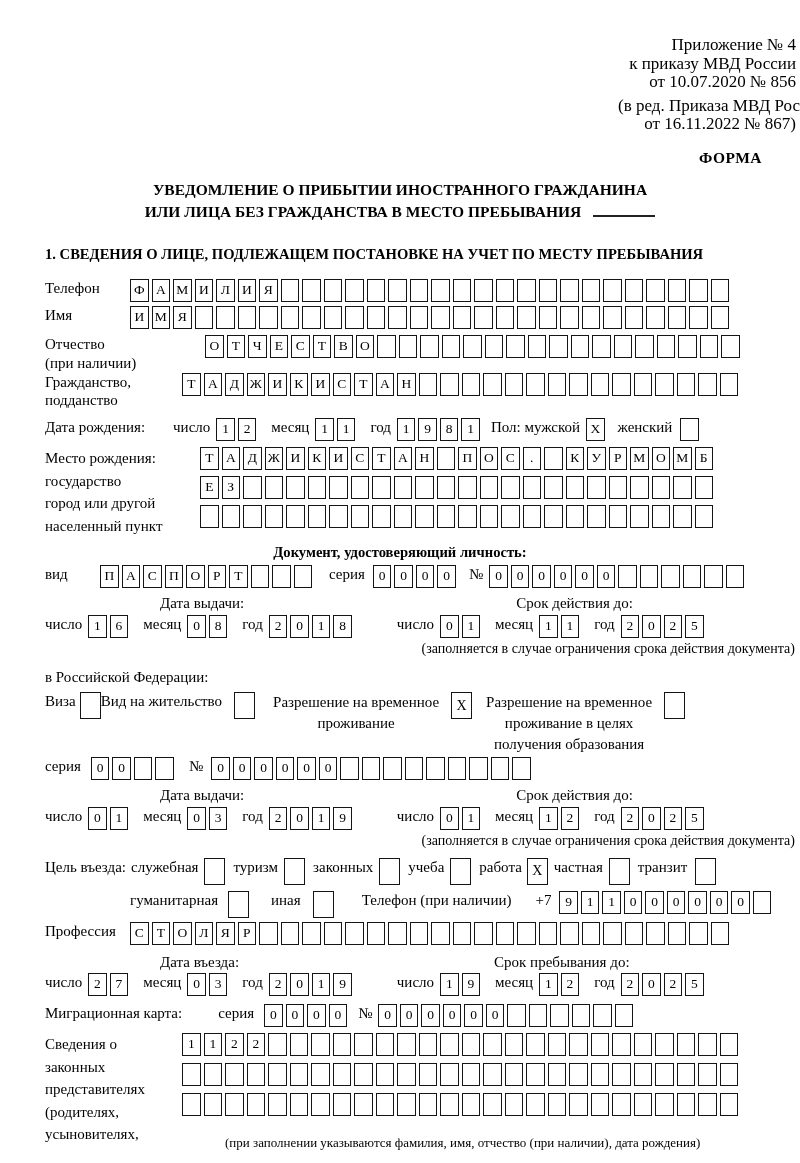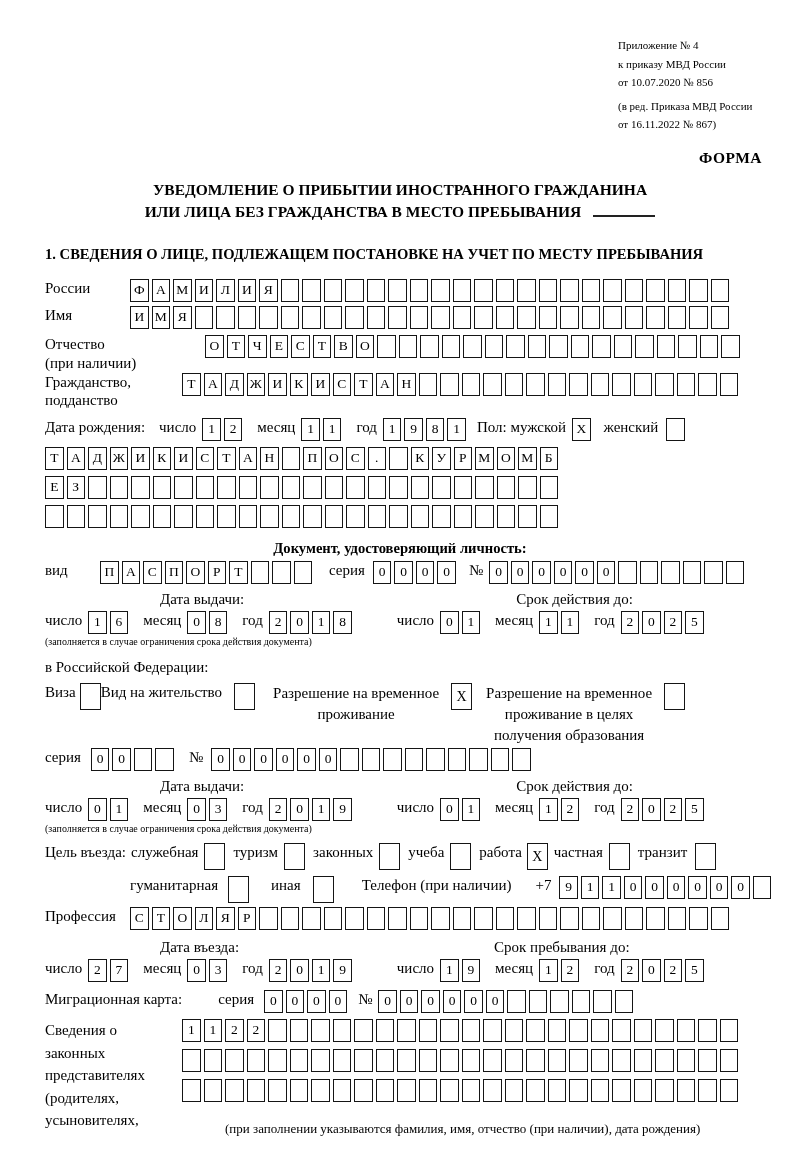--- a/index.html
+++ b/index.html
@@ -19,33 +19,33 @@
   .cells{display:inline-flex;flex:none;}
   .cell{
     flex:none;width:16.5px;height:21px;border:1.6px solid #151515;margin-right:3px;
     display:inline-flex;align-items:center;justify-content:center;
     font-size:13.5px;background:#fff;
   }
   .cb{
     flex:none;width:19px;height:25px;border:1.6px solid #151515;
     display:inline-flex;align-items:center;justify-content:center;font-size:14px;background:#fff;
   }
-  .corner{margin-left:618px;width:178px;font-size:11px;line-height:18.5px;}
+  .corner{margin-left:618px;width:178px;font-size:17px;line-height:18.5px;text-align:right;}
   .corner div{white-space:nowrap;}
   .gap-top{margin-top:5px;}
   .forma{margin-top:14px;text-align:right;padding-right:38px;font-weight:bold;font-size:15.5px;letter-spacing:.5px;}
   .title{margin-top:12px;text-align:center;font-weight:bold;font-size:15.5px;line-height:22px;}
   .uline{display:inline-block;width:62px;border-bottom:2px solid #222;height:13px;margin-left:12px;}
   .section{margin-top:22px;margin-left:45px;font-weight:bold;font-size:14.6px;}
   .dochdr{margin-top:6px;text-align:center;font-weight:bold;font-size:14.6px;}
   .dhdrs{font-size:15px;}
   .dategrp{display:inline-flex;align-items:flex-start;}
   .dategrp .t{margin-right:6px;white-space:nowrap;}
   .dategrp .g{margin-right:12px;}
-  .note{font-size:10px;width:750px;}
+  .note{font-size:14px;width:750px;text-align:right;}
   .cbl{white-space:nowrap;}
   .cstack{text-align:center;line-height:21px;}
   .caption{font-size:13px;}
   .mt4{margin-top:4px;} .mt6{margin-top:6px;} .mt8{margin-top:8px;} .mt10{margin-top:10px;} .mt16{margin-top:16px;} .mt2{margin-top:2px;}
   .lh22{line-height:22.5px;}
 </style>
 </head>
 <body>
 
 <div style="height:36px"></div>
@@ -61,21 +61,21 @@
 <div class="forma">ФОРМА</div>
 
 <div class="title">
   <div>УВЕДОМЛЕНИЕ О ПРИБЫТИИ ИНОСТРАННОГО ГРАЖДАНИНА</div>
   <div><span>ИЛИ ЛИЦА БЕЗ ГРАЖДАНСТВА В МЕСТО ПРЕБЫВАНИЯ</span><span class="uline"></span></div>
 </div>
 
 <div class="section">1. СВЕДЕНИЯ О ЛИЦЕ, ПОДЛЕЖАЩЕМ ПОСТАНОВКЕ НА УЧЕТ ПО МЕСТУ ПРЕБЫВАНИЯ</div>
 
 <div class="row ml45 mt16">
-  <span class="lbl w85">России</span>
+  <span class="lbl w85">Телефон</span>
   <span class="cells">
       <span class="cell">Ф</span>
       <span class="cell">А</span>
       <span class="cell">М</span>
       <span class="cell">И</span>
       <span class="cell">Л</span>
       <span class="cell">И</span>
       <span class="cell">Я</span>
       <span class="cell"></span>
       <span class="cell"></span>
@@ -198,21 +198,21 @@
       <span class="cell"></span>
       <span class="cell"></span>
       <span class="cell"></span>
       <span class="cell"></span>
       <span class="cell"></span>
       <span class="cell"></span>
     </span>
 </div>
 
 <div class="row ml45 mt8">
-  <span class="lbl" style="margin-right:14px">Дата рождения:</span>
+  <span class="lbl" style="margin-right:28px">Дата рождения:</span>
   <span class="dategrp">
     <span class="t">число</span>
     <span class="cells g">
         <span class="cell">1</span>
         <span class="cell">2</span>
       </span>
     <span class="t">месяц</span>
     <span class="cells g">
         <span class="cell">1</span>
         <span class="cell">1</span>
@@ -229,20 +229,26 @@
   <span class="cells">
       <span class="cell">X</span>
     </span>
   <span class="cbl" style="margin-left:10px;margin-right:8px">женский</span>
   <span class="cells">
       <span class="cell"></span>
     </span>
 </div>
 
 <div class="row ml45 mt6">
+  <span class="lbl w155 lh22">
+    <span>Место рождения:</span><br>
+    <span>государство</span><br>
+    <span>город или другой</span><br>
+    <span>населенный пункт</span>
+  </span>
   <span>
     <div class="cells" style="margin-bottom:6px">
         <span class="cell">Т</span>
         <span class="cell">А</span>
         <span class="cell">Д</span>
         <span class="cell">Ж</span>
         <span class="cell">И</span>
         <span class="cell">К</span>
         <span class="cell">И</span>
         <span class="cell">С</span>

